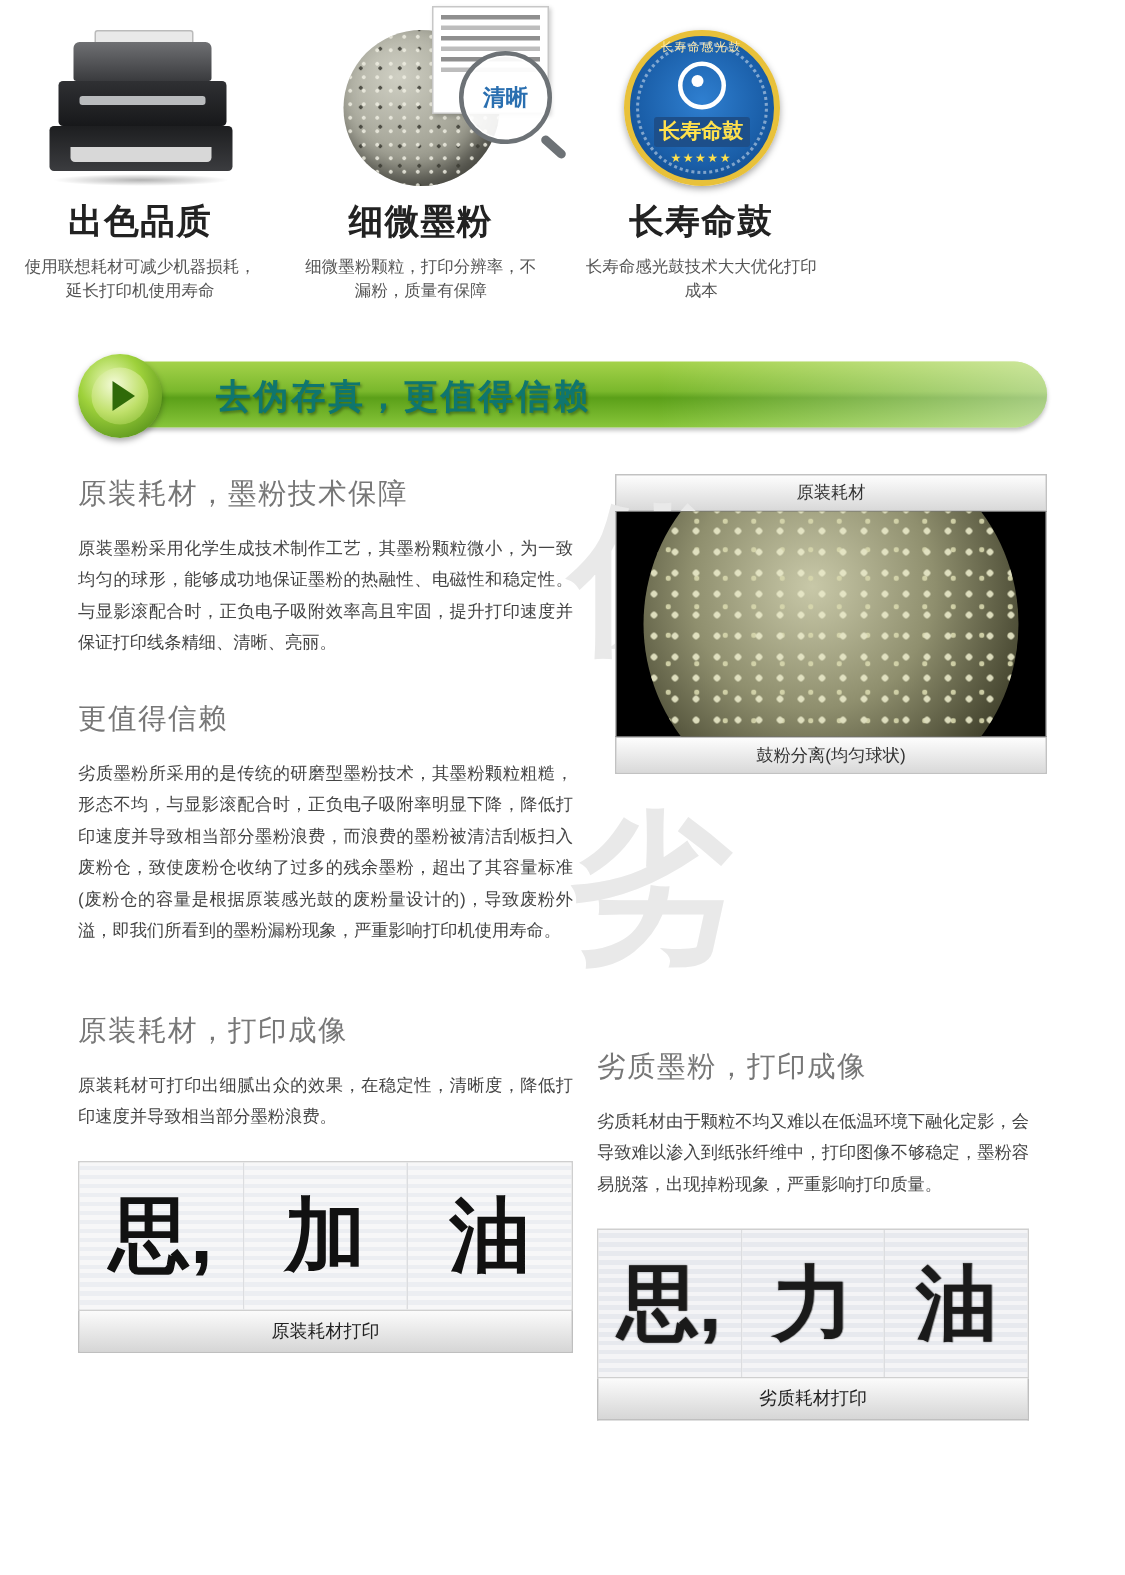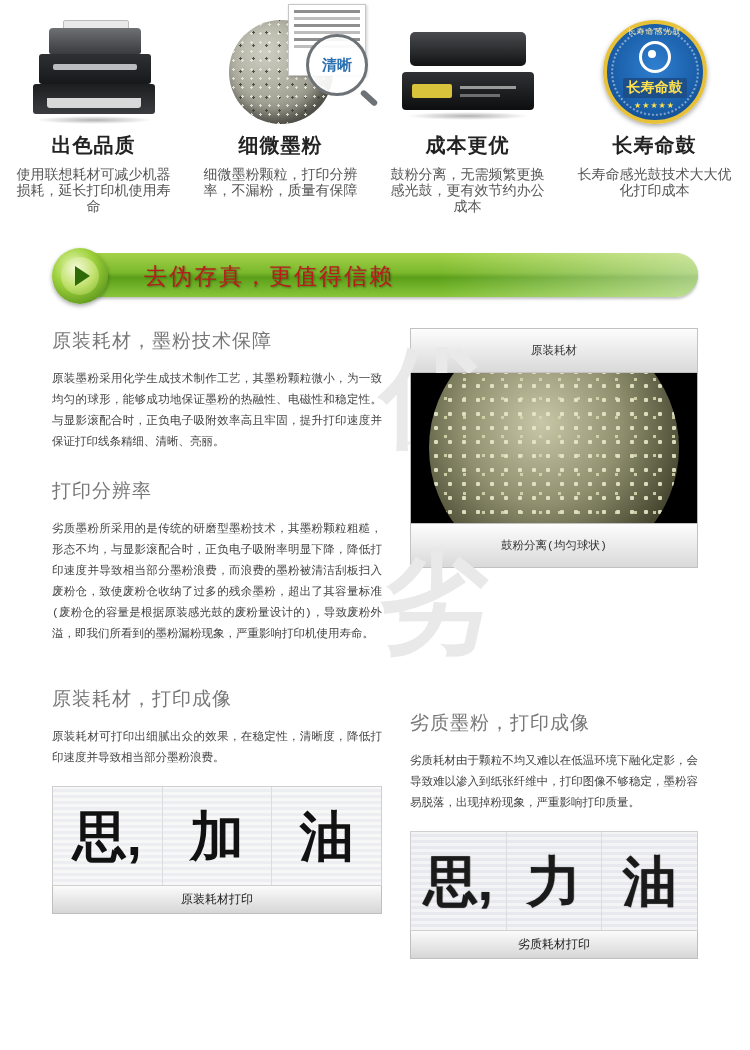--- a/index.html
+++ b/index.html
@@ -32,28 +32,28 @@
   }
   .feature-art {
     height: 120px;
     width: 175px;
     display: flex;
     align-items: flex-end;
     justify-content: center;
     position: relative;
   }
   .feature-title {
-    font-size: 20px;
+    font-size: 23px;
     font-weight: bold;
     color: #222;
     letter-spacing: 1px;
     margin-top: 8px;
   }
   .feature-desc {
-    font-size: 14px;
+    font-size: 11px;
     line-height: 16px;
     color: #555;
     margin-top: 7px;
     width: 160px;
   }
 
   
   .printer {
     width: 122px;
     height: 96px;
@@ -286,22 +286,22 @@
     position: absolute;
     right: 0; top: 0; bottom: 0;
     width: 260px;
     background: linear-gradient(to right, rgba(255,255,255,0), rgba(255,255,255,.45));
     border-radius: 0 22px 22px 0;
   }
   .banner-text {
     position: absolute;
     left: 92px; top: 13px;
     font-size: 23px;
-    font-weight: normal;
-    color: #b91c1c;
+    font-weight: bold;
+    color: #0f766e;
     letter-spacing: 2px;
     text-shadow: 1px 1px 2px rgba(0,0,0,.35);
     z-index: 3;
   }
   .banner-circle {
     position: absolute;
     left: 0; top: 0;
     width: 56px; height: 56px;
     border-radius: 50%;
     background: radial-gradient(circle at 38% 32%, #e8f7b6 0%, #9ed13b 40%, #3f7d10 100%);
@@ -343,33 +343,32 @@
   }
   .body-text {
     font-size: 11.5px;
     line-height: 21px;
     color: #444;
     text-align: justify;
   }
   .two-col {
     display: flex;
     gap: 28px;
-    font-family: Liberation Mono, monospace;
   }
   .col-left { width: 330px; }
   .col-right { width: 288px; }
 
   .photo-block { margin-bottom: 10px; }
   .photo-cap {
     background: linear-gradient(#fdfdfd, #d9d9d9);
     border: 1px solid #c2c2c2;
     font-size: 11.5px;
     color: #333;
     text-align: center;
-    padding: 14px 0;
+    padding: 4px 0;
   }
   .cap-top { margin-bottom: 0; }
   .micro {
     width: 286px; height: 150px;
     border: 1px solid #b9b9b9;
     border-top: none;
     border-bottom: none;
     position: relative;
     overflow: hidden;
     background: #000;
@@ -419,21 +418,21 @@
     color: #e9e9e9;
     line-height: 1;
     z-index: 0;
     pointer-events: none;
   }
   .wm-you { left: 380px; top: 42px; }
   .wm-lie { left: 380px; top: 248px; }
 
   .lower {
     display: flex;
-    gap: 28px;
+    gap: 16px;
     margin-top: 30px;
   }
   .lower .col { width: 330px; }
   .lower .col.right { width: 288px; margin-top: 24px; }
 
   .sample {
     margin-top: 18px;
     display: flex;
     height: 98px;
     border: 1px solid #cfcfcf;
@@ -506,34 +505,20 @@
       </div>
       <div class="magnifier">
         <span>清晰</span>
         <span class="handle"></span>
       </div>
     </div>
     <div class="feature-title">细微墨粉</div>
     <div class="feature-desc">细微墨粉颗粒，打印分辨率，不漏粉，质量有保障</div>
   </div>
 
-  <div class="feature">
-    <div class="feature-art">
-      <div class="cartridge">
-        <div class="c-top"></div>
-        <div class="c-bottom"></div>
-        <div class="c-label"></div>
-        <div class="c-line"></div>
-        <div class="c-line2"></div>
-        <div class="c-shadow"></div>
-      </div>
-    </div>
-    <div class="feature-title">成本更优</div>
-    <div class="feature-desc">鼓粉分离，无需频繁更换感光鼓，更有效节约办公成本</div>
-  </div>
 
   <div class="feature">
     <div class="feature-art">
       <div class="badge">
         <div class="ring"></div>
         <div class="arc-text">长寿命感光鼓</div>
         <div class="gear"></div>
         <div class="b-text">长寿命鼓</div>
         <div class="stars">★★★★★</div>
       </div>
@@ -558,21 +543,21 @@
 
   <div class="watermark wm-you">优</div>
   <div class="watermark wm-lie">劣</div>
 
   <div class="two-col">
 
     <div class="col-left">
       <h2 class="sec-title">原装耗材，墨粉技术保障</h2>
       <p class="body-text">原装墨粉采用化学生成技术制作工艺，其墨粉颗粒微小，为一致均匀的球形，能够成功地保证墨粉的热融性、电磁性和稳定性。与显影滚配合时，正负电子吸附效率高且牢固，提升打印速度并保证打印线条精细、清晰、亮丽。</p>
 
-      <h2 class="sec-title" style="margin-top:26px">打印分辨率</h2>
+      <h2 class="sec-title" style="margin-top:26px">更值得信赖</h2>
       <p class="body-text">劣质墨粉所采用的是传统的研磨型墨粉技术，其墨粉颗粒粗糙，形态不均，与显影滚配合时，正负电子吸附率明显下降，降低打印速度并导致相当部分墨粉浪费，而浪费的墨粉被清洁刮板扫入废粉仓，致使废粉仓收纳了过多的残余墨粉，超出了其容量标准(废粉仓的容量是根据原装感光鼓的废粉量设计的)，导致废粉外溢，即我们所看到的墨粉漏粉现象，严重影响打印机使用寿命。</p>
     </div>
 
     <div class="col-right">
 
       <div class="photo-block">
         <div class="photo-cap cap-top">原装耗材</div>
         <div class="micro micro-good">
           <div class="lens"></div>
         </div>

